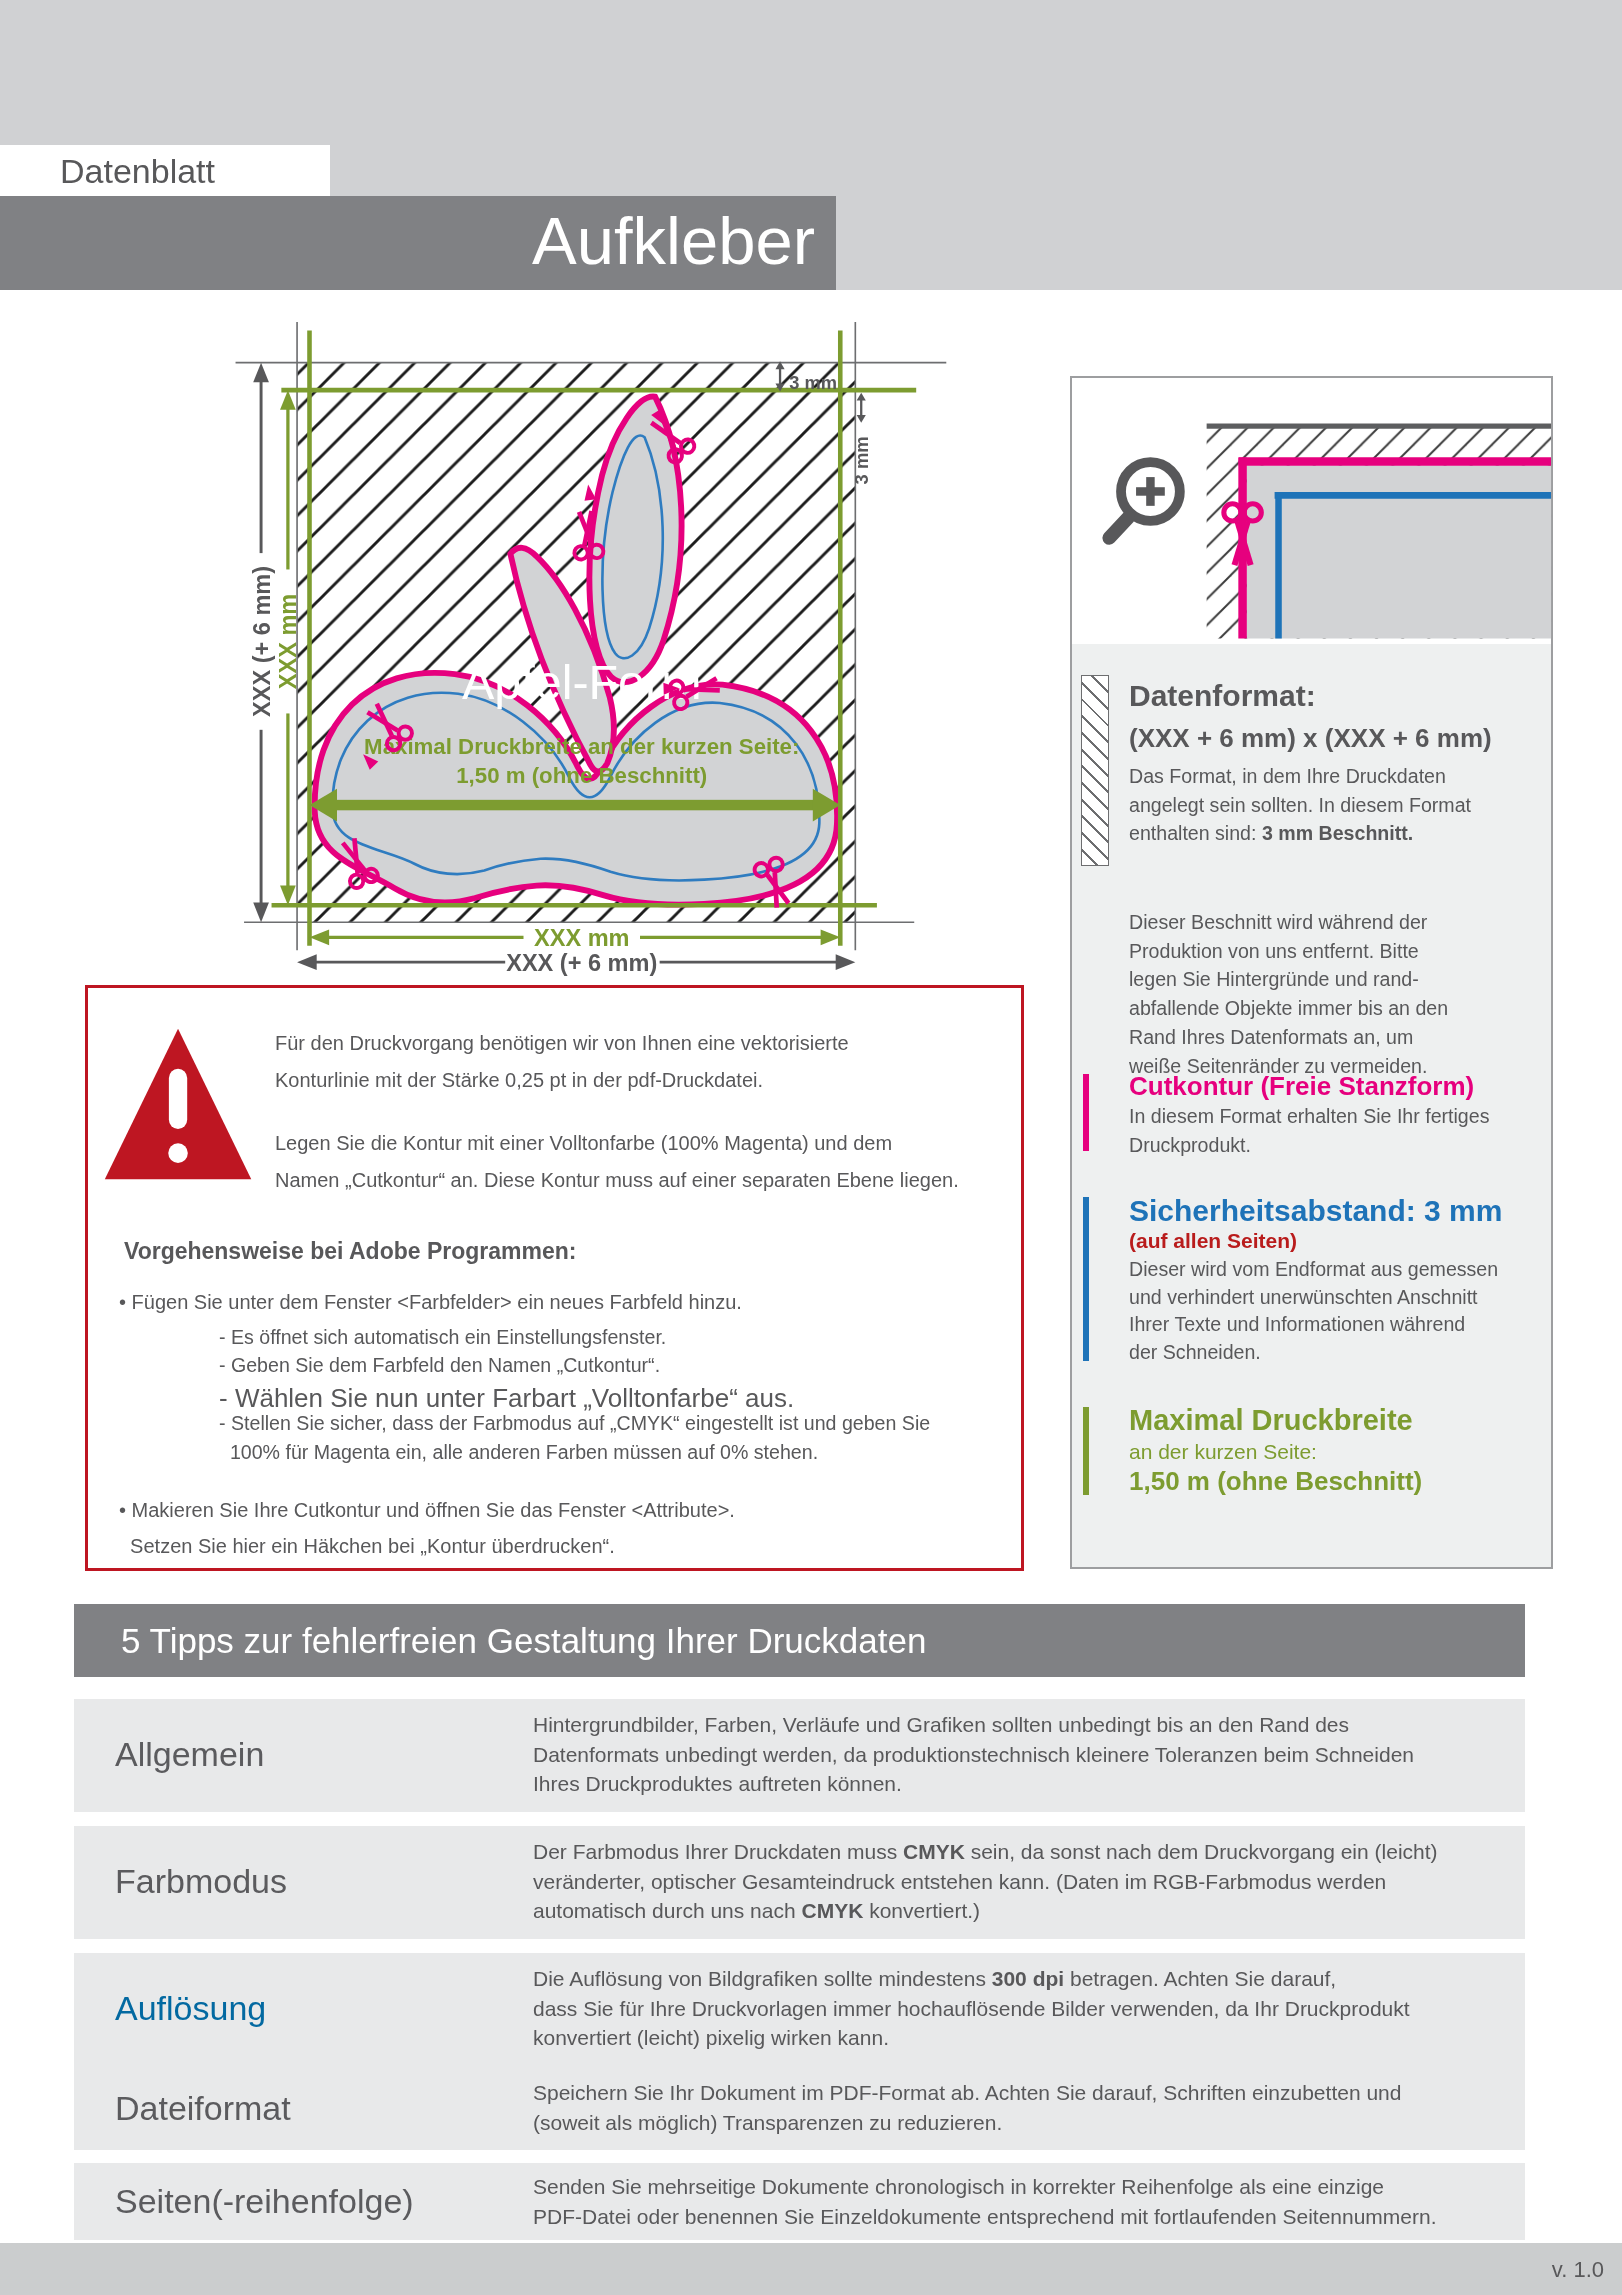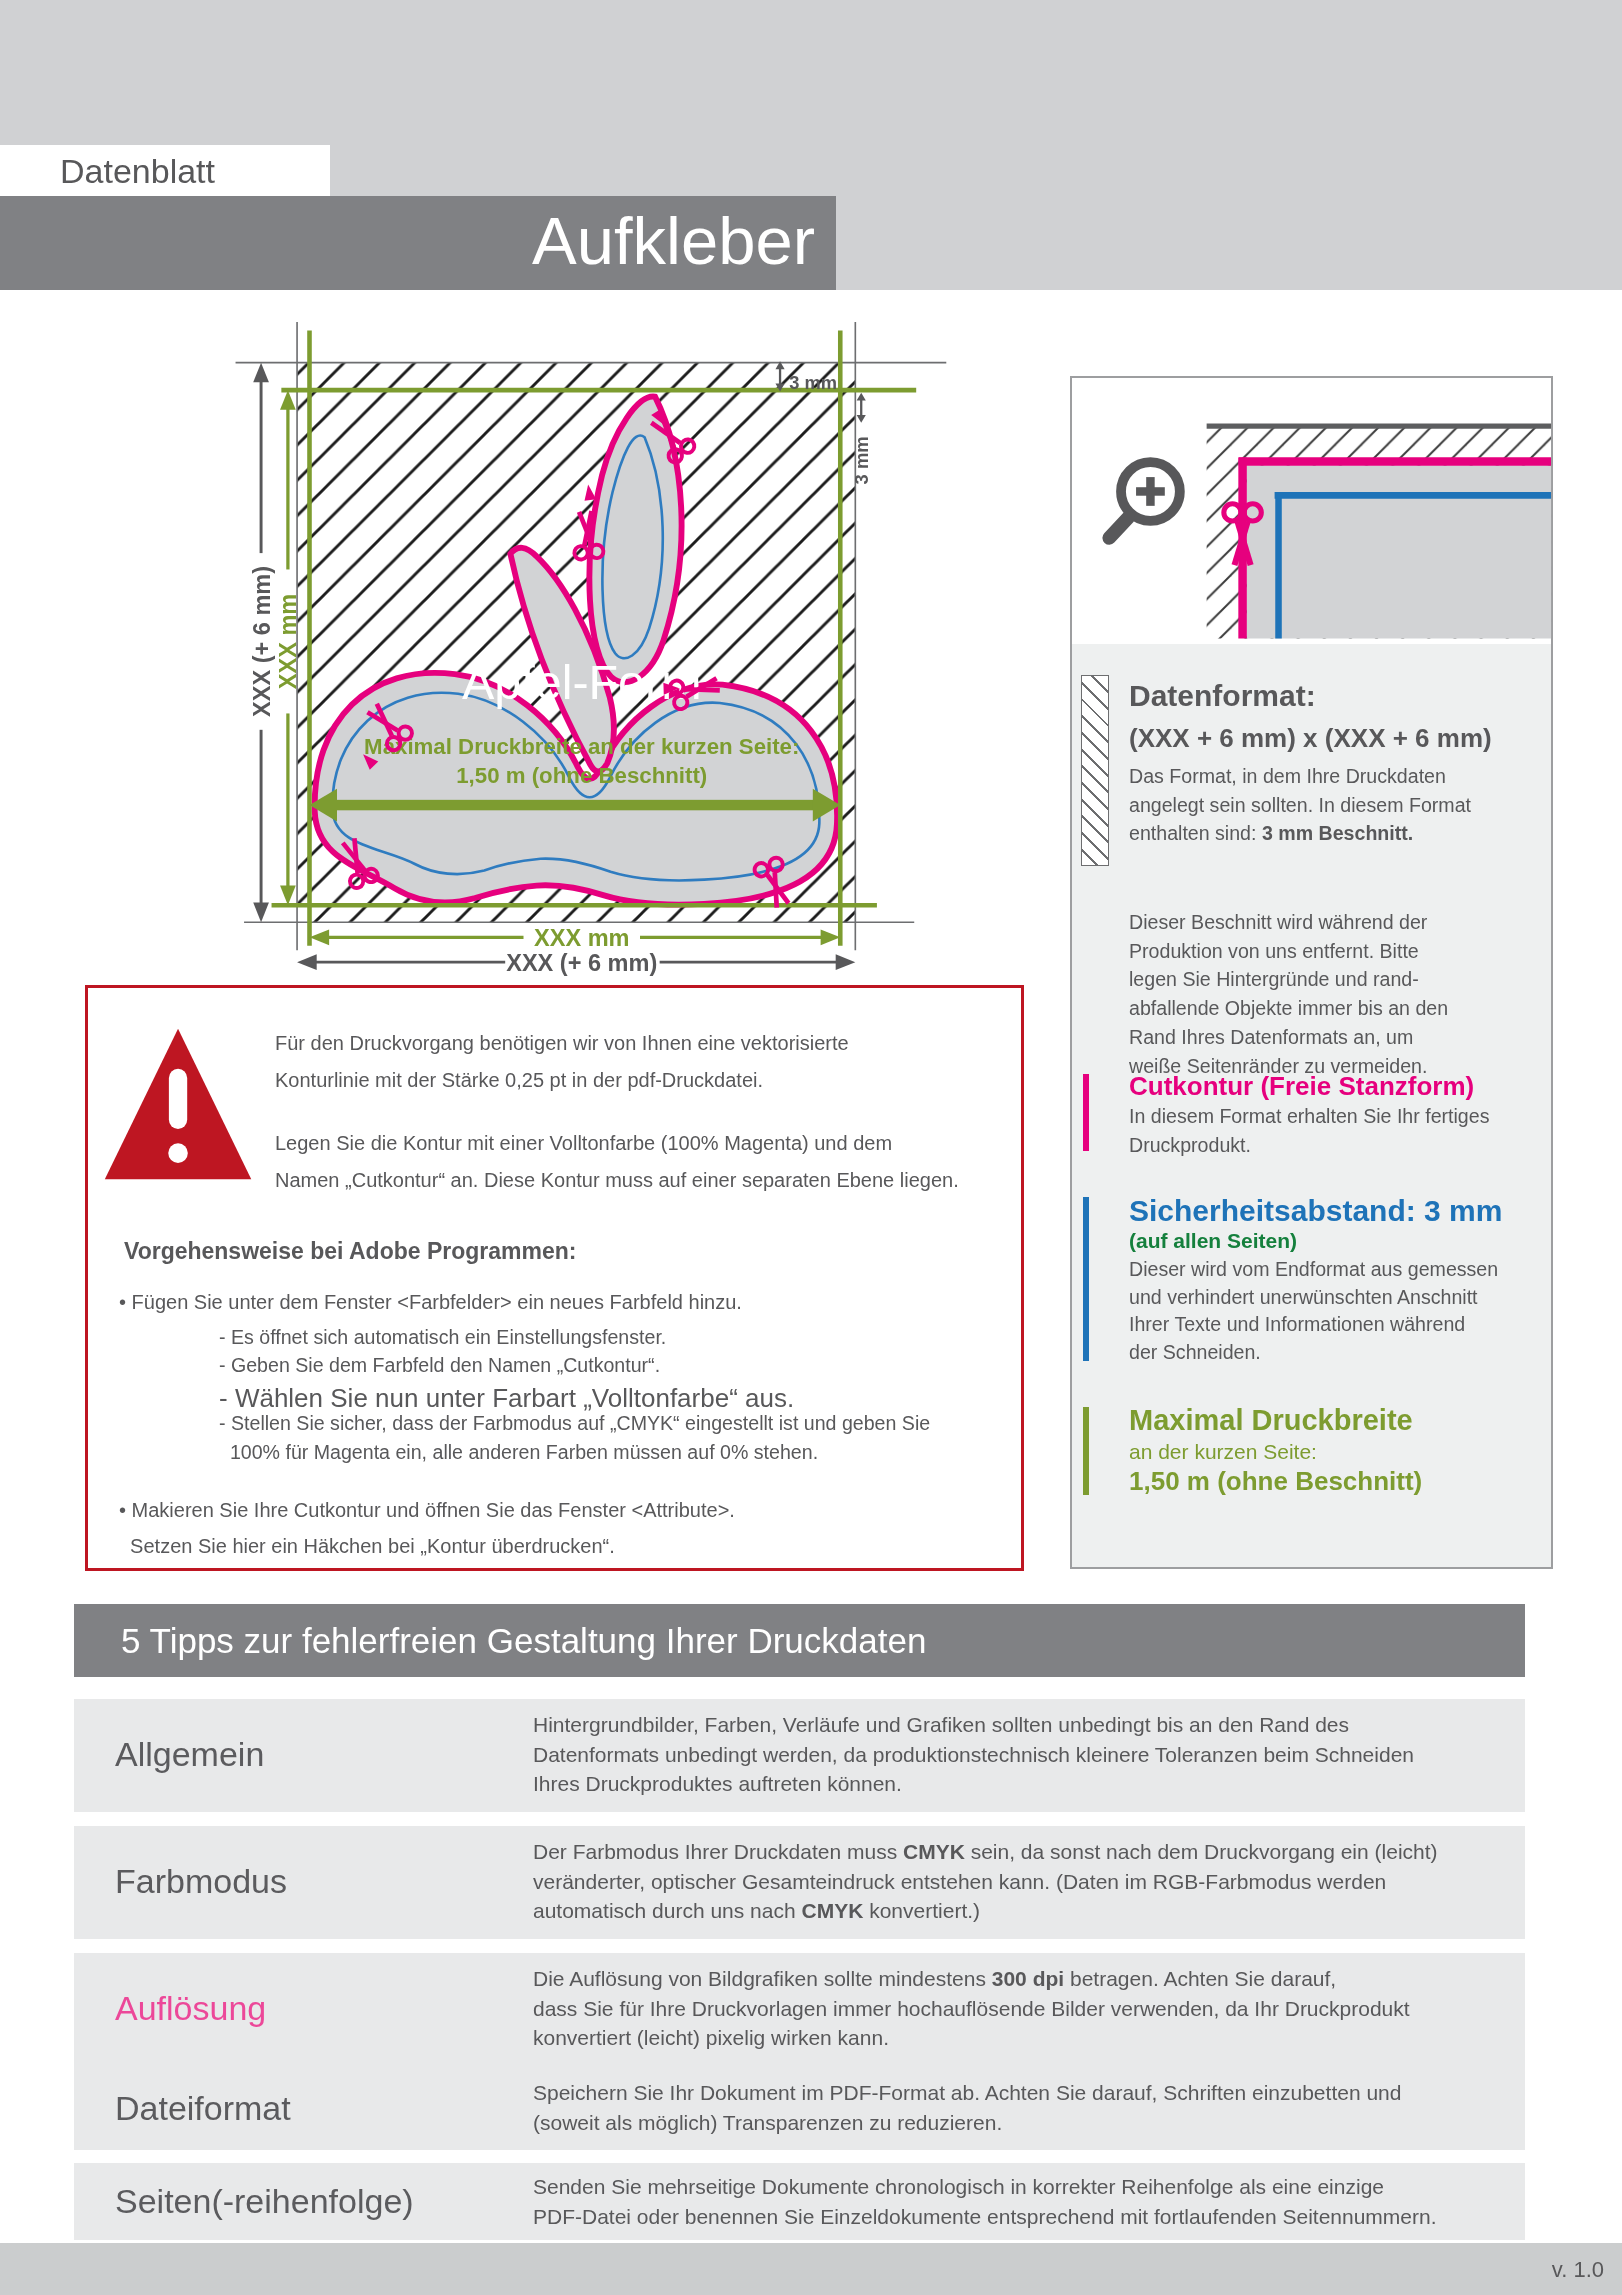--- a/index.html
+++ b/index.html
@@ -188,21 +188,21 @@
   <div class="abs" style="left:1129px;top:1028px;font-size:19.6px;">Rand Ihres Datenformats an, um</div>
   <div class="abs" style="left:1129px;top:1057px;font-size:19.6px;">weiße Seitenränder zu vermeiden.</div>
 
   <div class="abs" style="left:1083px;top:1074px;width:5.9px;height:77px;background:#e6007e;"></div>
   <div class="abs b" style="left:1129px;top:1073px;font-size:26px;color:#e6007e;">Cutkontur (Freie Stanzform)</div>
   <div class="abs" style="left:1129px;top:1107px;font-size:19.6px;">In diesem Format erhalten Sie Ihr fertiges</div>
   <div class="abs" style="left:1129px;top:1136px;font-size:19.6px;">Druckprodukt.</div>
 
   <div class="abs" style="left:1083px;top:1197px;width:5.9px;height:164px;background:#1e73b8;"></div>
   <div class="abs b" style="left:1129px;top:1196px;font-size:30px;color:#1e73b8;">Sicherheitsabstand: 3 mm</div>
-  <div class="abs b" style="left:1129px;top:1230px;font-size:21px;color:#15803d;">(auf allen Seiten)</div>
+  <div class="abs b" style="left:1129px;top:1230px;font-size:21px;color:#b91c1c;">(auf allen Seiten)</div>
   <div class="abs" style="left:1129px;top:1260px;font-size:19.6px;">Dieser wird vom Endformat aus gemessen</div>
   <div class="abs" style="left:1129px;top:1288px;font-size:19.6px;">und verhindert unerwünschten Anschnitt</div>
   <div class="abs" style="left:1129px;top:1315px;font-size:19.6px;">Ihrer Texte und Informationen während</div>
   <div class="abs" style="left:1129px;top:1343px;font-size:19.6px;">der Schneiden.</div>
 
   <div class="abs" style="left:1083px;top:1407px;width:5.9px;height:88px;background:#7d9c30;"></div>
   <div class="abs b" style="left:1129px;top:1406px;font-size:29px;color:#7d9c30;">Maximal Druckbreite</div>
   <div class="abs" style="left:1129px;top:1441px;font-size:21px;color:#7d9c30;">an der kurzen Seite:</div>
   <div class="abs b" style="left:1129px;top:1468px;font-size:26px;color:#7d9c30;">1,50 m (ohne Beschnitt)</div>
 
@@ -235,21 +235,21 @@
   <div class="abs" style="left:533px;top:1744px;font-size:21px;"><span>Datenformats unbedingt werden, da produktionstechnisch kleinere Toleranzen beim Schneiden</span></div>
   <div class="abs" style="left:533px;top:1773px;font-size:21px;"><span>Ihres Druckproduktes auftreten können.</span></div>
 
   <div class="abs" style="left:74px;top:1826px;width:1451px;height:113px;background:#e8e9ea;"></div>
   <div class="abs" style="left:115px;top:1864px;font-size:34px;color:#5b5b5e;">Farbmodus</div>
   <div class="abs" style="left:533px;top:1841px;font-size:21px;"><span>Der Farbmodus Ihrer Druckdaten muss </span><span class="b">CMYK</span><span> sein, da sonst nach dem Druckvorgang ein (leicht)</span></div>
   <div class="abs" style="left:533px;top:1871px;font-size:21px;"><span>veränderter, optischer Gesamteindruck entstehen kann. (Daten im RGB-Farbmodus werden</span></div>
   <div class="abs" style="left:533px;top:1900px;font-size:21px;"><span>automatisch durch uns nach </span><span class="b">CMYK</span><span> konvertiert.)</span></div>
 
   <div class="abs" style="left:74px;top:1953px;width:1451px;height:113px;background:#e8e9ea;"></div>
-  <div class="abs" style="left:115px;top:1991px;font-size:34px;color:#ec4899;">Auflösung</div>
+  <div class="abs" style="left:115px;top:1991px;font-size:34px;color:#0369a1;">Auflösung</div>
   <div class="abs" style="left:533px;top:1968px;font-size:21px;"><span>Die Auflösung von Bildgrafiken sollte mindestens </span><span class="b">300 dpi</span><span> betragen. Achten Sie darauf,</span></div>
   <div class="abs" style="left:533px;top:1998px;font-size:21px;"><span>dass Sie für Ihre Druckvorlagen immer hochauflösende Bilder verwenden, da Ihr Druckprodukt</span></div>
   <div class="abs" style="left:533px;top:2027px;font-size:21px;"><span>konvertiert (leicht) pixelig wirken kann.</span></div>
 
   <div class="abs" style="left:74px;top:2066px;width:1451px;height:84px;background:#e8e9ea;"></div>
   <div class="abs" style="left:115px;top:2091px;font-size:34px;color:#5b5b5e;">Dateiformat</div>
   <div class="abs" style="left:533px;top:2082px;font-size:21px;"><span>Speichern Sie Ihr Dokument im PDF-Format ab. Achten Sie darauf, Schriften einzubetten und</span></div>
   <div class="abs" style="left:533px;top:2112px;font-size:21px;"><span>(soweit als möglich) Transparenzen zu reduzieren.</span></div>
 
   <div class="abs" style="left:74px;top:2163px;width:1451px;height:77px;background:#e8e9ea;"></div>

